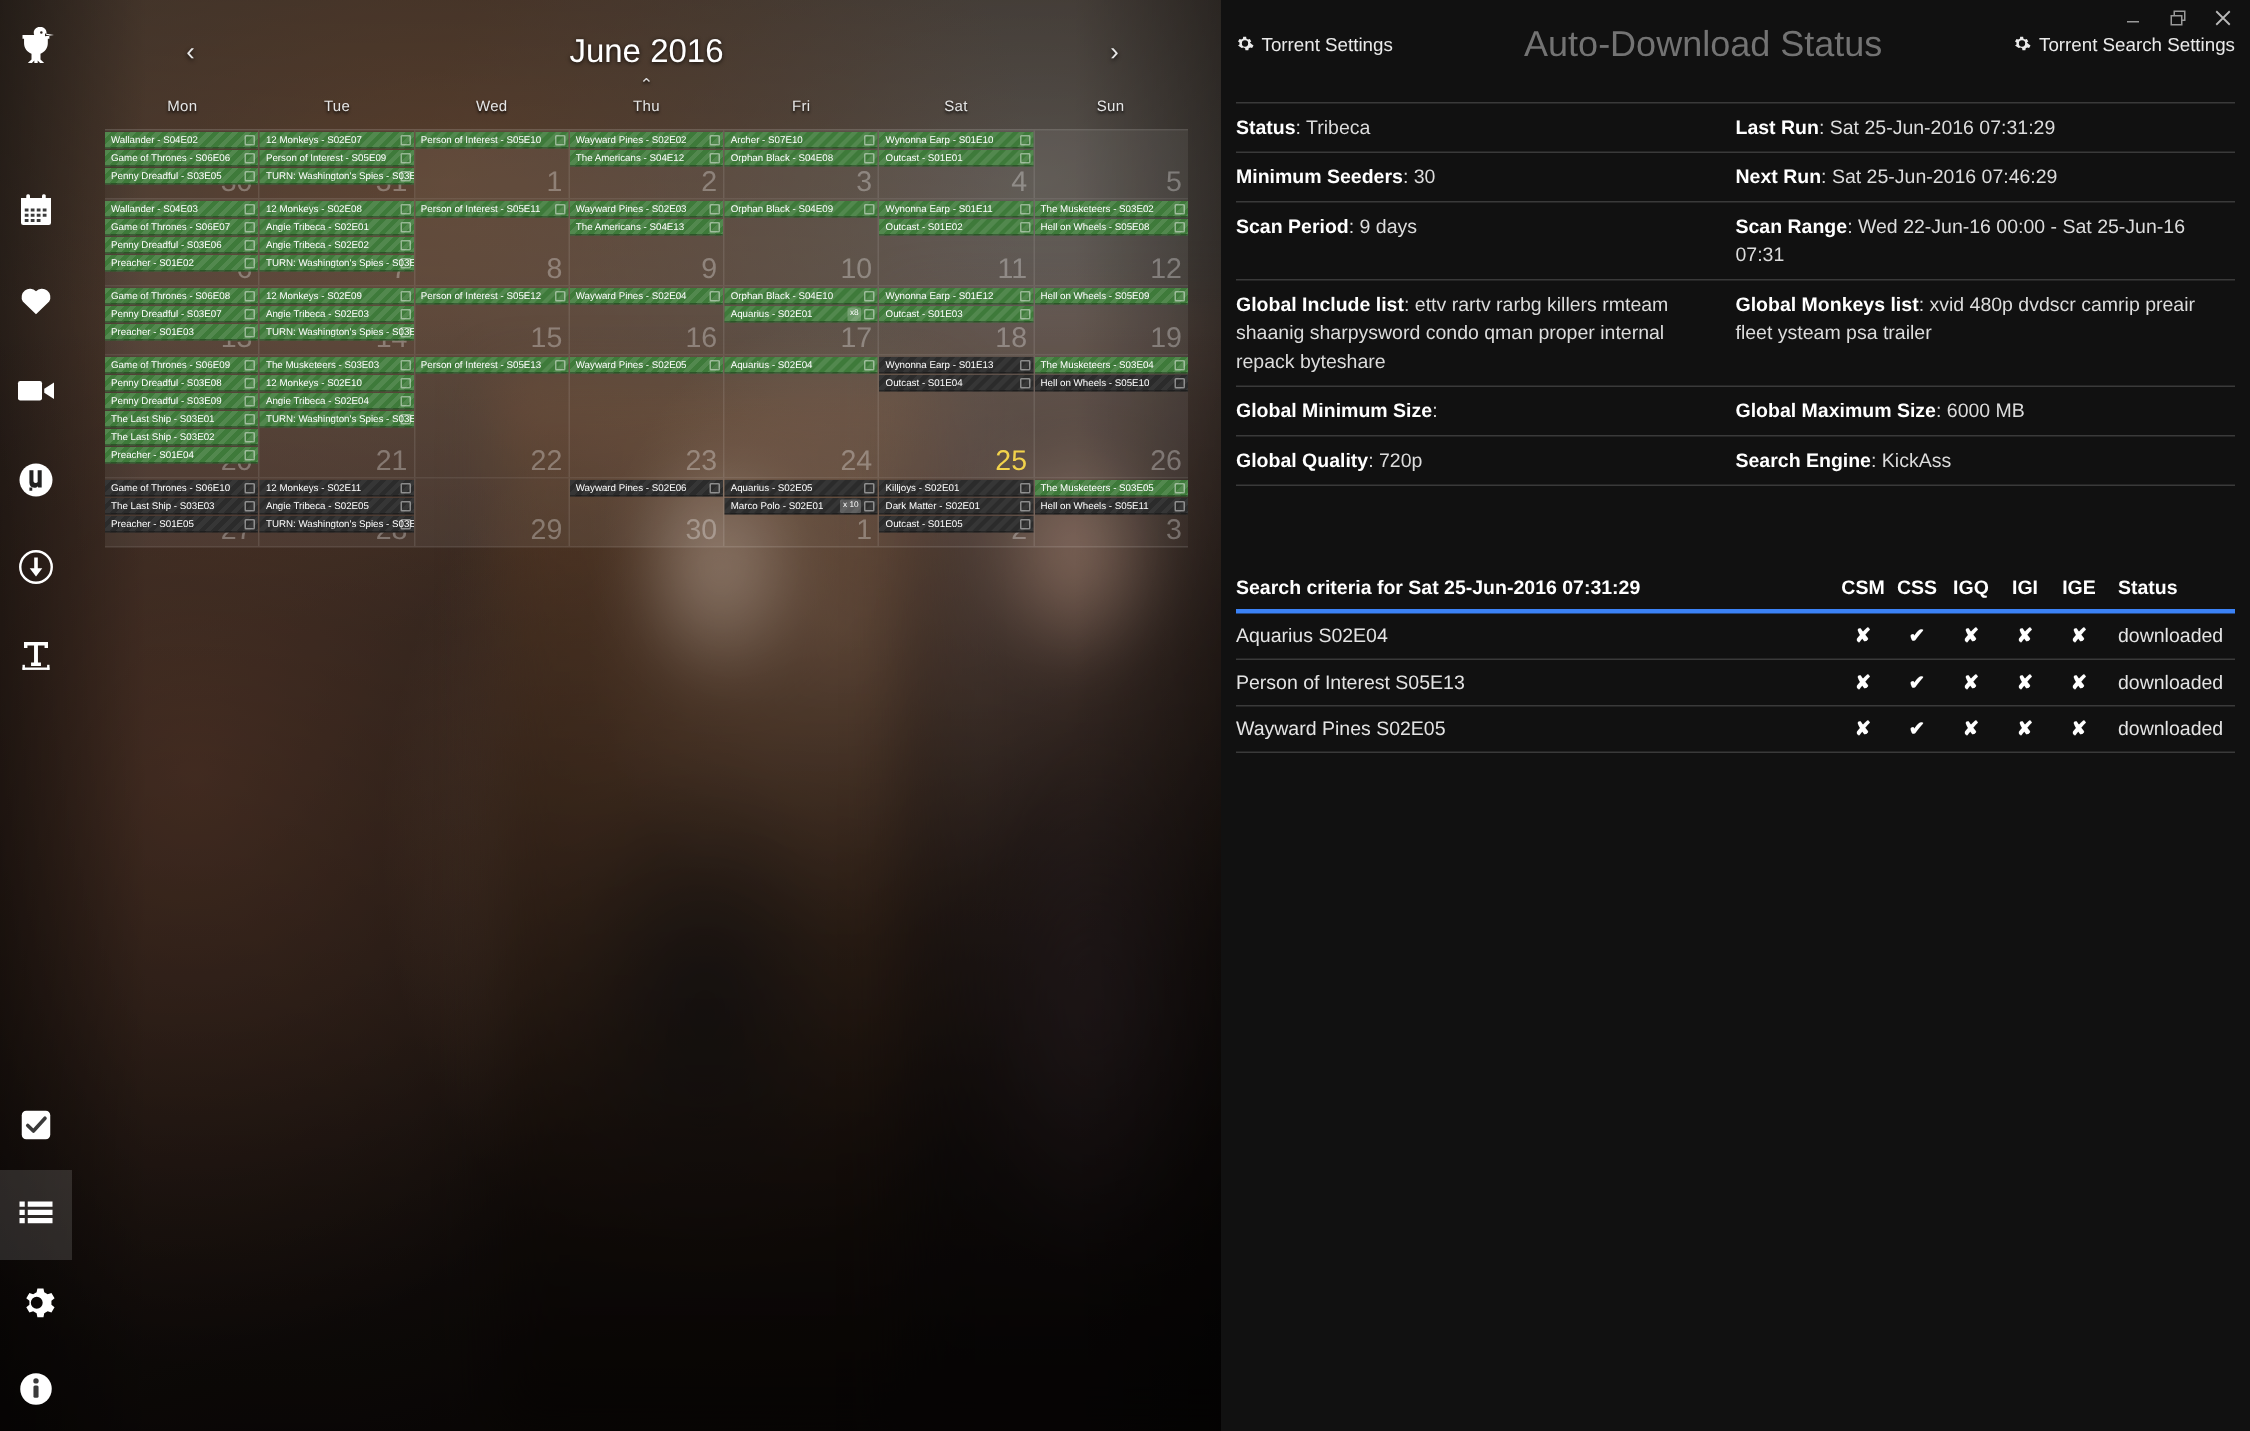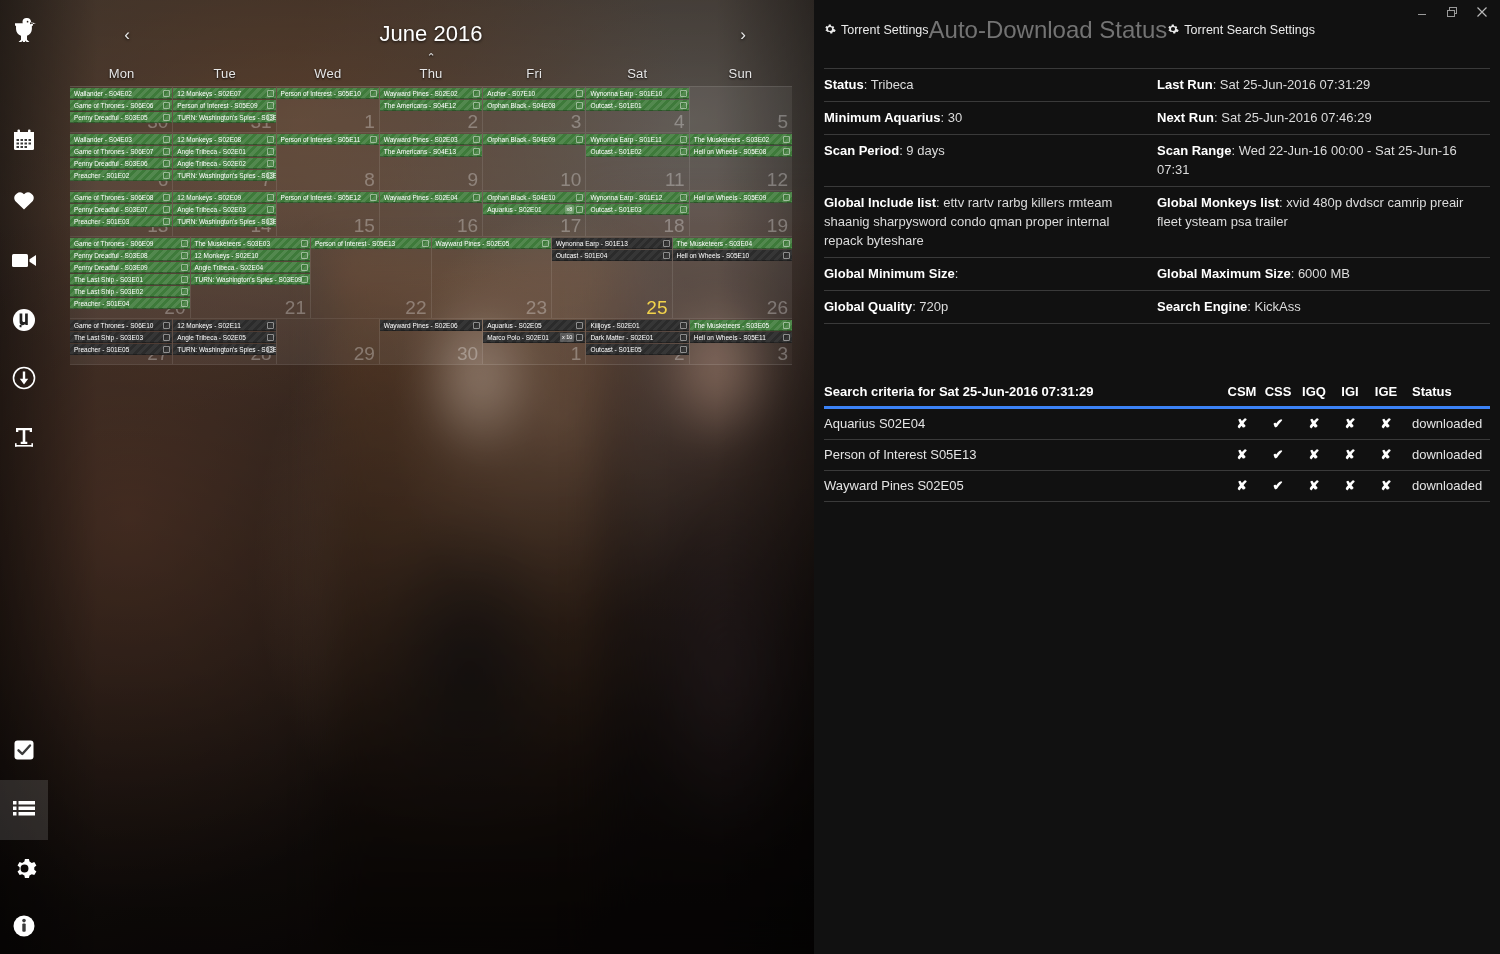--- a/index.html
+++ b/index.html
@@ -86,21 +86,21 @@
   }
   .cal-nav.prev { left:68px; }
   .cal-nav.next { right:60px; }
   .cal-collapse {
     position:absolute; left:0; right:0; top:34px; text-align:center;
     font-size:11px; color:#ddd; line-height:10px;
     text-shadow:0 1px 2px rgba(0,0,0,0.8);
   }
   .dow-row { display:flex; height:18px; padding:0 22px 0 22px; }
   .dow {
-    flex:1 1 0; text-align:center; font-size:13px; color:#e6e6e6;
+    flex:1 1 0; text-align:center; font-size:10px; color:#e6e6e6;
     letter-spacing:.2px; text-shadow:0 1px 2px rgba(0,0,0,0.9);
   }
 
   .grid { margin:2px 22px 0 22px; border-top:1px solid rgba(255,255,255,0.16); }
   .week { display:flex; border-bottom:1px solid rgba(255,255,255,0.14); }
   .day {
     position:relative; flex:1 1 0; min-width:0;
     border-right:1px solid rgba(255,255,255,0.10);
     background: rgba(255,255,255,0.07);
     padding:1px 0 0 0;
@@ -141,21 +141,21 @@
     position:absolute; left:814px; top:0; width:686px; height:954px;
     background:#111111; color:#e9e9e9; z-index:7;
   }
   .win-controls {
     position:absolute; right:10px; top:4px; display:flex; gap:14px;
     align-items:center; color:#9a9a9a;
   }
   .win-btn { width:16px; height:16px; display:flex; align-items:center; justify-content:center; }
   .panel-head {
     position:relative; height:60px; padding:0 10px;
-    display:flex; align-items:center; 
+    display:flex; align-items:center; justify-content:space-between;
   }
   .head-link { font-size:12.5px; color:#eaeaea; display:flex; align-items:center; gap:5px; white-space:nowrap; }
   .head-title { font-size:24px; color:#737373; font-weight:400; }
   .gear { display:inline-block; }
 
   .kv-table { margin:8px 10px 0 10px; }
   .kv-row {
     display:flex; border-top:1px solid #3a3a3a;
     padding:6px 0 7px 0;
   }
@@ -443,20 +443,24 @@
             </div>
             <div class="day">
               <div class="ep"><span>Person of Interest - S05E13</span><span class="chk"></span></div>
               <div class="daynum">22</div>
             </div>
             <div class="day">
               <div class="ep"><span>Wayward Pines - S02E05</span><span class="chk"></span></div>
               <div class="daynum">23</div>
             </div>
             <div class="day">
+              <div class="ep"><span>Aquarius - S02E04</span><span class="chk"></span></div>
+              <div class="daynum">24</div>
+            </div>
+            <div class="day">
               <div class="ep pending"><span>Wynonna Earp - S01E13</span><span class="chk"></span></div>
               <div class="ep pending"><span>Outcast - S01E04</span><span class="chk"></span></div>
               <div class="daynum today">25</div>
             </div>
             <div class="day">
               <div class="ep"><span>The Musketeers - S03E04</span><span class="chk"></span></div>
               <div class="ep pending"><span>Hell on Wheels - S05E10</span><span class="chk"></span></div>
               <div class="daynum">26</div>
             </div>
           </div>
@@ -543,21 +547,21 @@
         <span>Torrent Search Settings</span>
       </div>
     </div>
 
     <div class="kv-table" id="kv-table">
         <div class="kv-row">
           <div class="kv-cell"><b>Status</b><span>: Tribeca</span></div>
           <div class="kv-cell"><b>Last Run</b><span>: Sat 25-Jun-2016 07:31:29</span></div>
         </div>
         <div class="kv-row">
-          <div class="kv-cell"><b>Minimum Aquarius</b><span>: 30</span></div>
+          <div class="kv-cell"><b>Minimum Seeders</b><span>: 30</span></div>
           <div class="kv-cell"><b>Next Run</b><span>: Sat 25-Jun-2016 07:46:29</span></div>
         </div>
         <div class="kv-row">
           <div class="kv-cell"><b>Scan Period</b><span>: 9 days</span></div>
           <div class="kv-cell"><b>Scan Range</b><span>: Wed 22-Jun-16 00:00 - Sat 25-Jun-16 07:31</span></div>
         </div>
         <div class="kv-row">
           <div class="kv-cell"><b>Global Include list</b><span>: ettv rartv rarbg killers rmteam shaanig sharpysword condo qman proper internal repack byteshare</span></div>
           <div class="kv-cell"><b>Global Monkeys list</b><span>: xvid 480p dvdscr camrip preair fleet ysteam psa trailer</span></div>
         </div>

